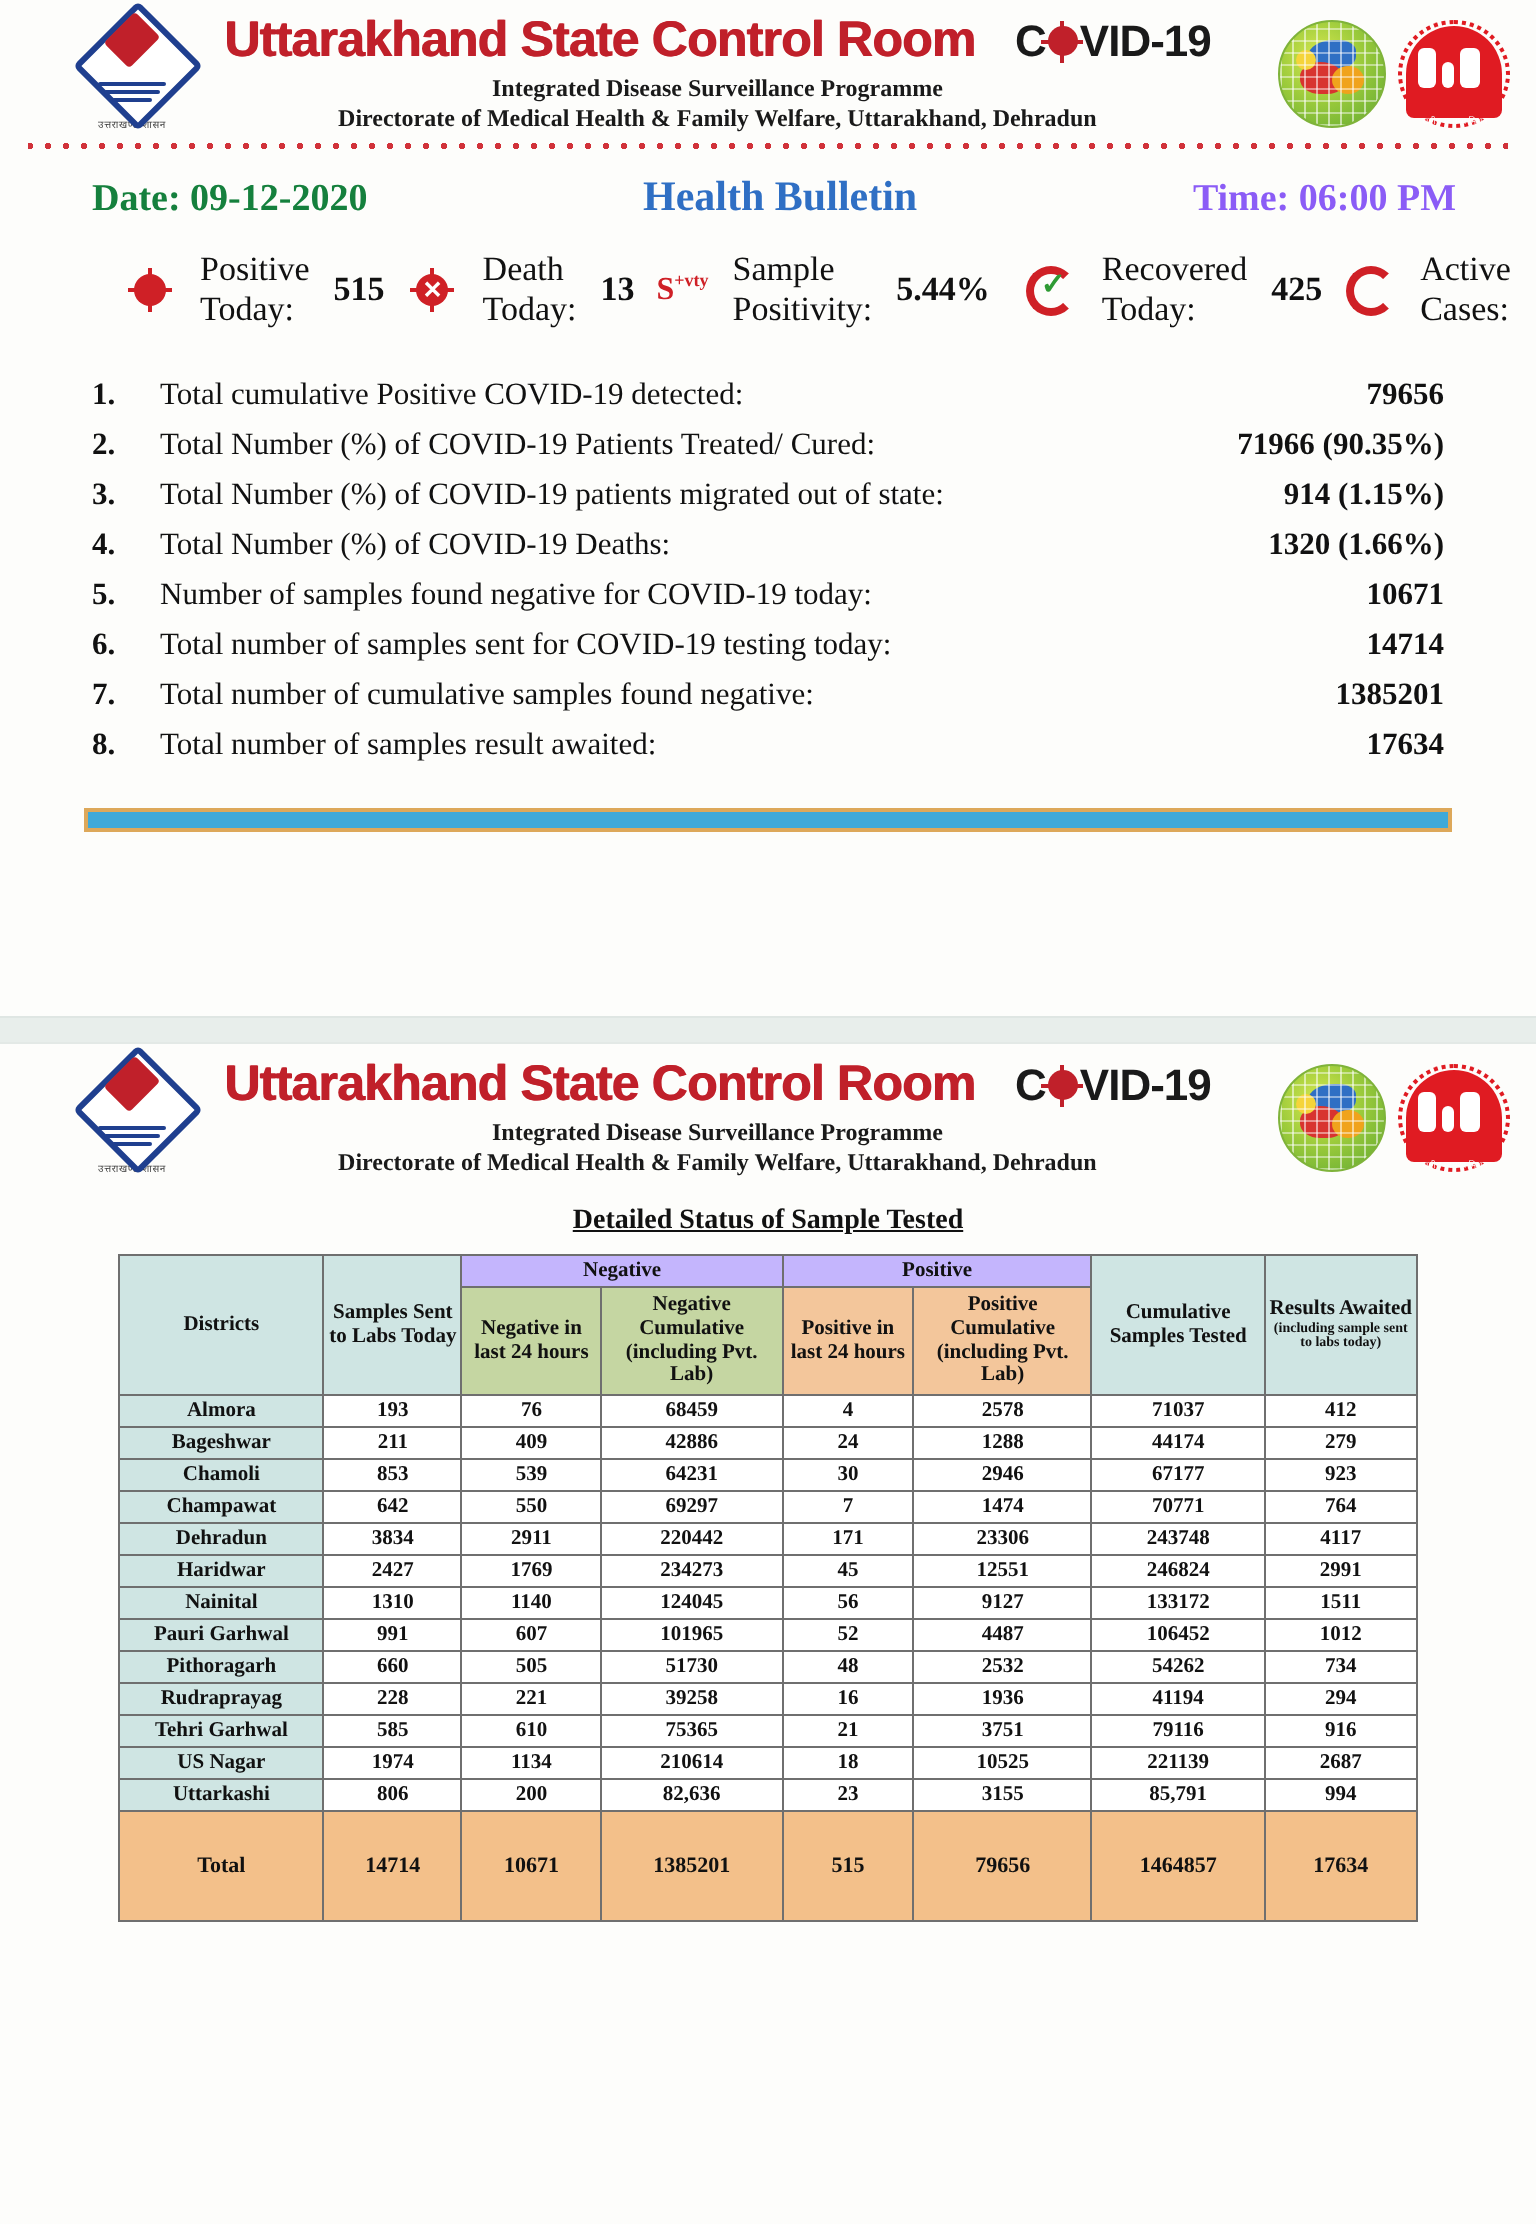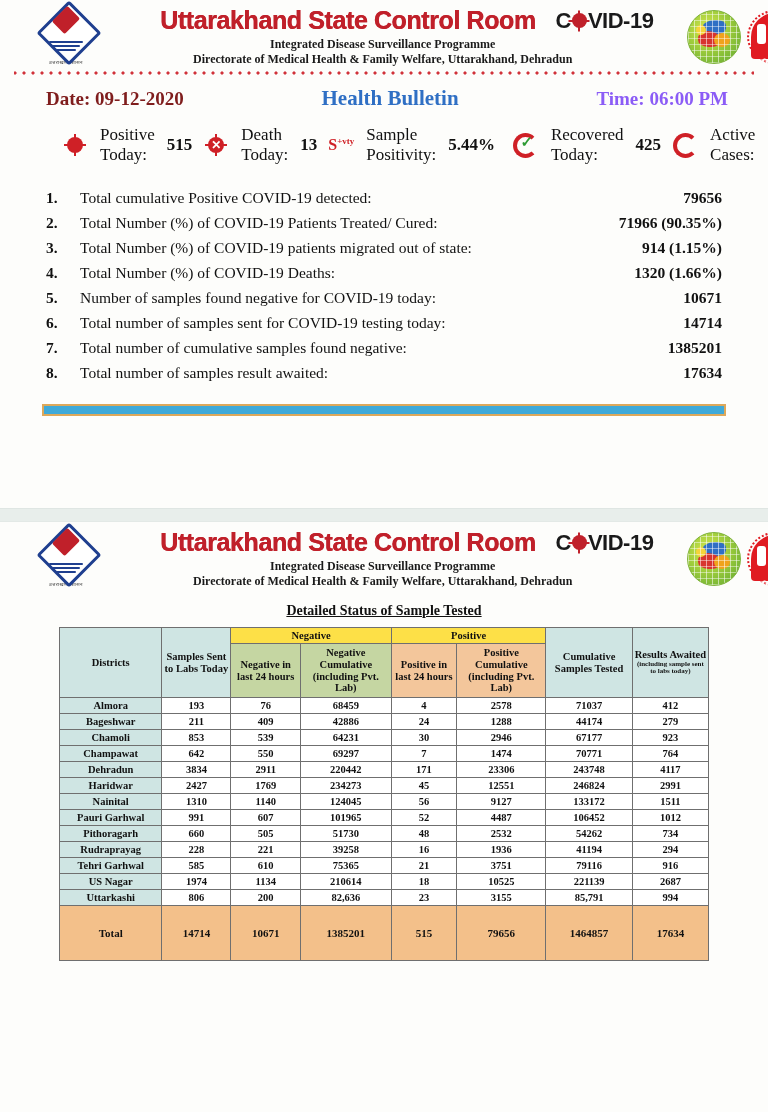--- a/index.html
+++ b/index.html
@@ -12,21 +12,21 @@
   .page{background:#fdfdfb;position:relative;}
   .page1{height:508px;padding:0;}
   .gap{height:12px;background:#e8eeeb;border-top:1px solid #dfe6e3;border-bottom:1px solid #e3e9e6;}
   .page2{height:592px;}
 
   
   .masthead{display:flex;align-items:center;padding:6px 16px 0 20px;}
   .mh-left{width:92px;flex:0 0 92px;display:flex;flex-direction:column;align-items:center;}
   .mh-center{flex:1;text-align:center;}
   .mh-right{width:150px;flex:0 0 150px;display:flex;align-items:center;justify-content:flex-end;gap:6px;}
-  .title-row{display:flex;align-items:center;justify-content:space-between;gap:20px;white-space:nowrap;margin-left:48px;}
+  .title-row{display:flex;align-items:center;justify-content:space-between;gap:20px;white-space:nowrap;}
   .big-title{
     font-family:"Liberation Sans", sans-serif;
     font-weight:bold;font-size:25px;color:#c0202a;
     letter-spacing:-0.4px;
     text-shadow:0.5px 0 0 #c0202a;
   }
   .covid19{
     font-family:"Liberation Sans", sans-serif;
     font-weight:bold;font-size:22px;color:#1a1a1a;
     display:flex;align-items:center;letter-spacing:-0.5px;
@@ -95,21 +95,21 @@
   .nhm-hindi{position:absolute;bottom:1px;left:0;width:56px;text-align:center;font-size:4.5px;color:#fff;}
 
   .dotline{
     height:6px;margin:3px 14px 0 14px;
     background-image:radial-gradient(circle, #d1323a 1.6px, transparent 1.7px);
     background-size:9px 6px;background-repeat:repeat-x;background-position:center;
   }
 
   
   .daterow{display:flex;align-items:baseline;padding:10px 40px 0 46px;}
-  .dt{font-weight:bold;font-size:19px;color:#7f1d1d;}
+  .dt{font-weight:bold;font-size:19px;color:#15803d;}
   .hb{flex:1;text-align:center;font-weight:bold;font-size:21px;color:#2f6fc4;font-family:"Liberation Serif",serif;}
   .tm{font-weight:bold;font-size:19px;color:#8b5cf6;}
 
   
   .stats{padding:14px 0 0 0;display:flex;}
   .col{flex:1;display:flex;flex-direction:row;gap:11px;align-items:center;}
   .colL{padding-left:62px;}
   .colR{padding-left:18px;}
   .stat{display:flex;align-items:center;gap:12px;font-size:17px;color:#111;}
   .stat .lbl{font-family:"Liberation Serif",serif;}
@@ -143,21 +143,21 @@
     text-decoration:underline;margin:14px 0 8px 0;font-family:"Liberation Serif",serif;
   }
   table.dt-tbl{
     border-collapse:collapse;margin:0 auto;width:650px;
     font-family:"Liberation Serif",serif;
   }
   table.dt-tbl th,table.dt-tbl td{
     border:1px solid #6f6f6f;text-align:center;font-size:10.5px;color:#111;
   }
   .hcell{background:#cfe5e3;font-weight:bold;padding:3px 2px;line-height:1.12;}
-  .hgrp{background:#fde047;font-weight:bold;padding:2px;font-size:11px;}
+  .hgrp{background:#c4b5fd;font-weight:bold;padding:2px;font-size:11px;}
   .hneg{background:#c5d6a2;font-weight:bold;padding:3px 2px;line-height:1.12;}
   .hpos{background:#f3c69b;font-weight:bold;padding:3px 2px;line-height:1.12;margin-top:28px;}
   .sub-note{font-size:7px;font-weight:bold;line-height:1.1;display:block;}
   td.dist{background:#cfe5e3;font-weight:bold;text-align:left;padding:2px 6px;font-size:11px;}
   td.num{background:#fff;padding:2px 2px;font-weight:bold;font-size:11px;}
   tr.total td{background:#f3c08a;font-weight:bold;font-size:11px;padding:21px 2px;}
   tr.total td.dist{background:#f3c08a;text-align:center;}
   .c-dist{width:108px;}
   .c-sent{width:74px;}
   .c-n24{width:74px;}

